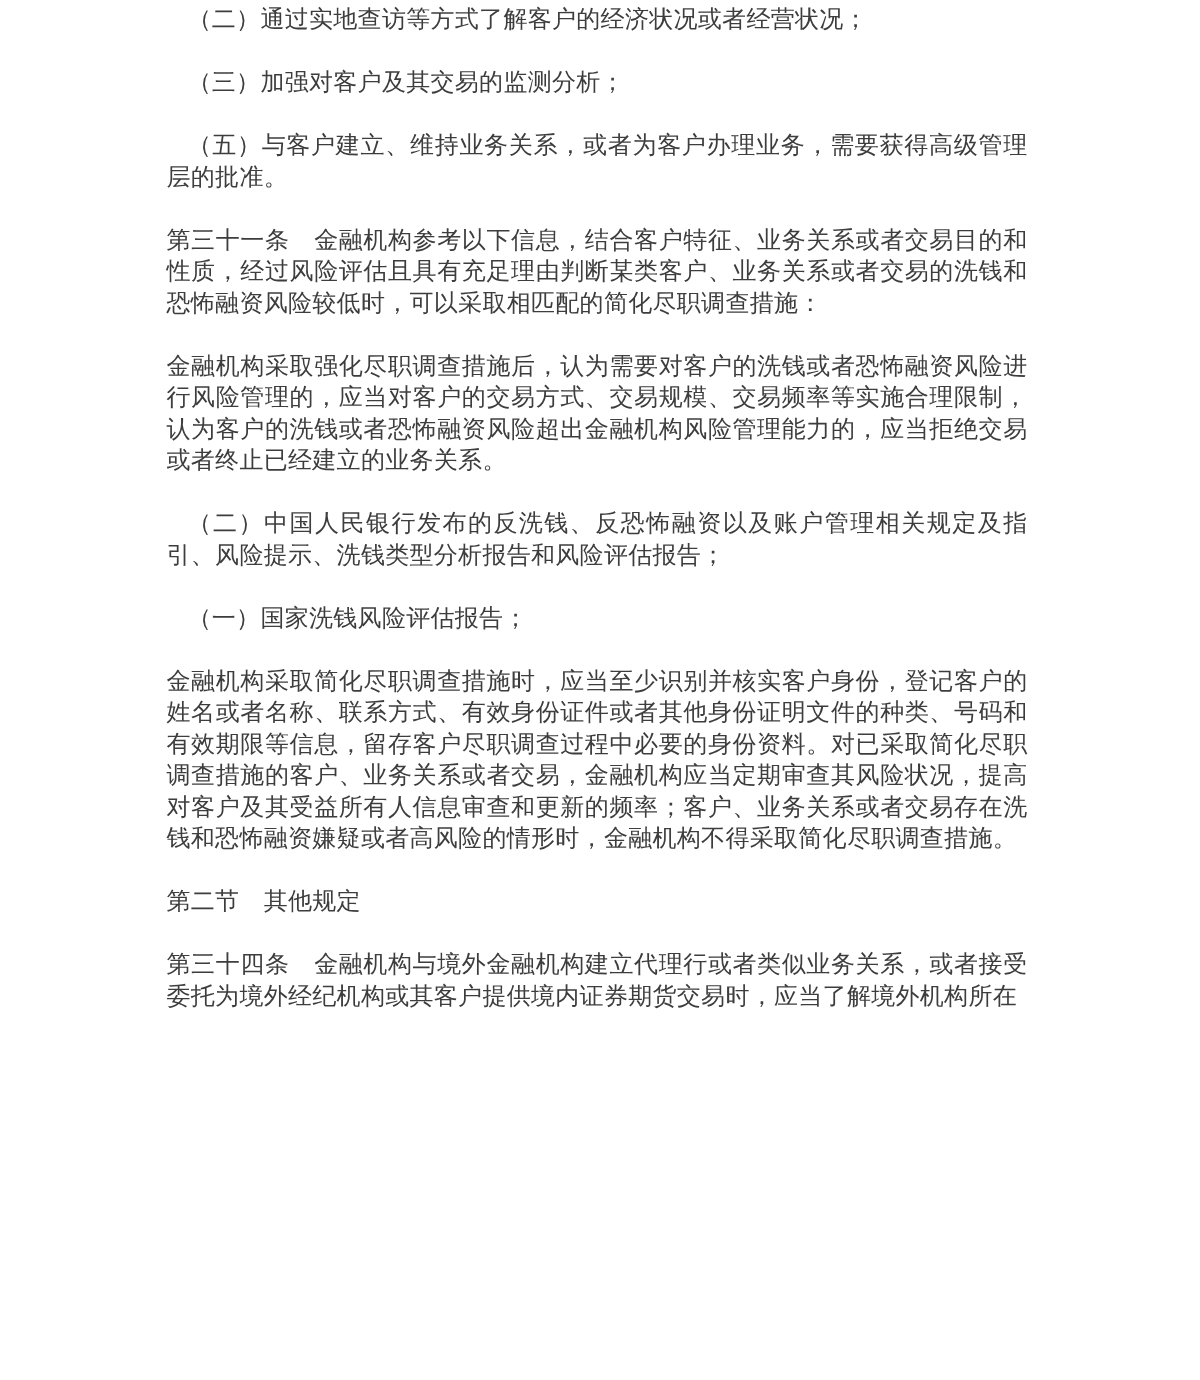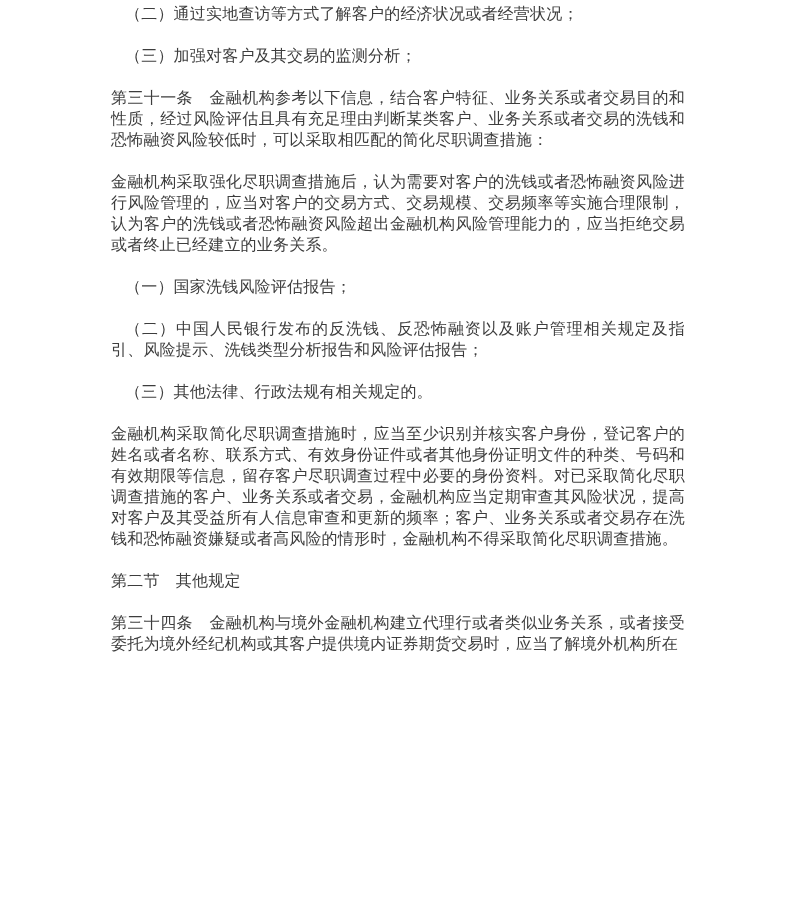--- a/index.html
+++ b/index.html
@@ -27,22 +27,22 @@
   .doc p.item { text-indent: 14px; }
   .doc p.heading { text-align: left; }
 </style>
 </head>
 <body style="background: rgb(255, 255, 255);">
 
 <div class="page" style="background: rgb(255, 255, 255); color: rgb(61, 61, 61);">
   <div class="doc">
     <p class="item">（二）通过实地查访等方式了解客户的经济状况或者经营状况；</p>
     <p class="item">（三）加强对客户及其交易的监测分析；</p>
+    <p class="item">（五）与客户建立、维持业务关系，或者为客户办理业务，需要获得高级管理层的批准。</p>
     <p class="para">第三十一条　金融机构参考以下信息，结合客户特征、业务关系或者交易目的和性质，经过风险评估且具有充足理由判断某类客户、业务关系或者交易的洗钱和恐怖融资风险较低时，可以采取相匹配的简化尽职调查措施：</p>
     <p class="para">金融机构采取强化尽职调查措施后，认为需要对客户的洗钱或者恐怖融资风险进行风险管理的，应当对客户的交易方式、交易规模、交易频率等实施合理限制，认为客户的洗钱或者恐怖融资风险超出金融机构风险管理能力的，应当拒绝交易或者终止已经建立的业务关系。</p>
+    <p class="item">（二）中国人民银行发布的反洗钱、反恐怖融资以及账户管理相关规定及指引、风险提示、洗钱类型分析报告和风险评估报告；</p>
     <p class="item">（一）国家洗钱风险评估报告；</p>
-    <p class="item">（二）中国人民银行发布的反洗钱、反恐怖融资以及账户管理相关规定及指引、风险提示、洗钱类型分析报告和风险评估报告；</p>
-    <p class="item">（三）其他法律、行政法规有相关规定的。</p>
     <p class="para">金融机构采取简化尽职调查措施时，应当至少识别并核实客户身份，登记客户的姓名或者名称、联系方式、有效身份证件或者其他身份证明文件的种类、号码和有效期限等信息，留存客户尽职调查过程中必要的身份资料。对已采取简化尽职调查措施的客户、业务关系或者交易，金融机构应当定期审查其风险状况，提高对客户及其受益所有人信息审查和更新的频率；客户、业务关系或者交易存在洗钱和恐怖融资嫌疑或者高风险的情形时，金融机构不得采取简化尽职调查措施。</p>
     <p class="heading">第二节　其他规定</p>
     <p class="para">第三十四条　金融机构与境外金融机构建立代理行或者类似业务关系，或者接受委托为境外经纪机构或其客户提供境内证券期货交易时，应当了解境外机构所在</p>
   </div>
 </div>
 
 </body></html>

